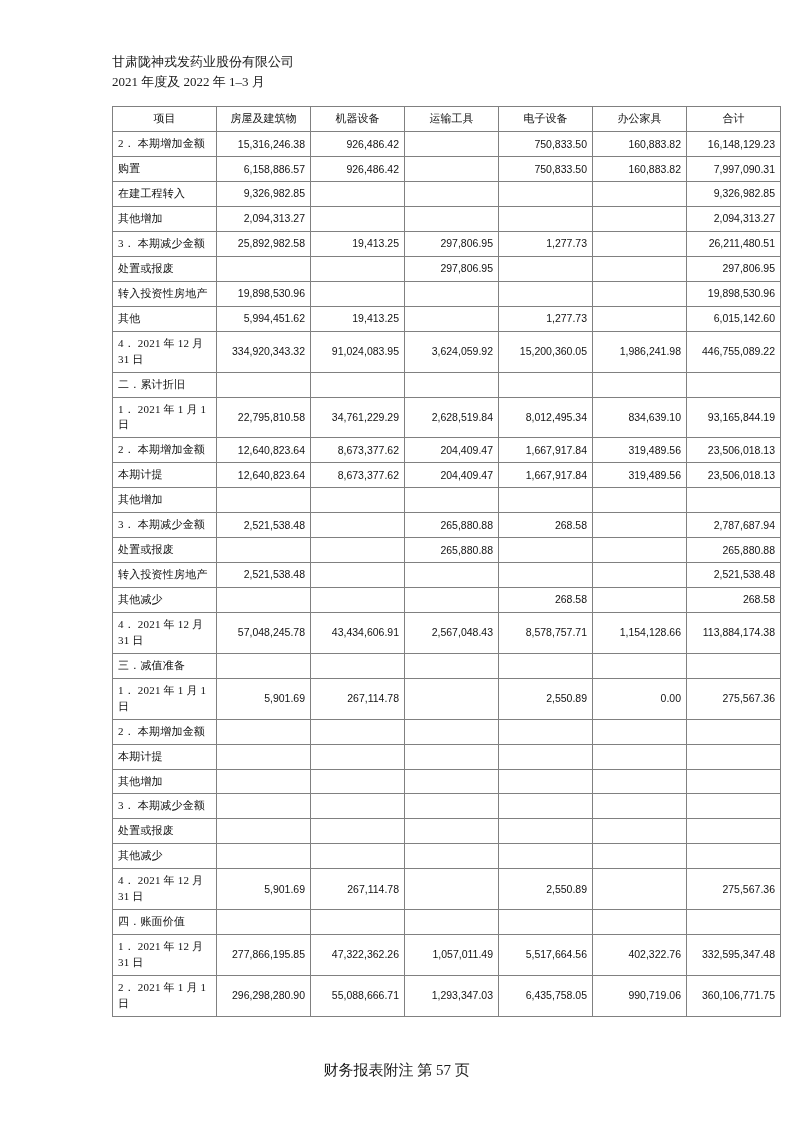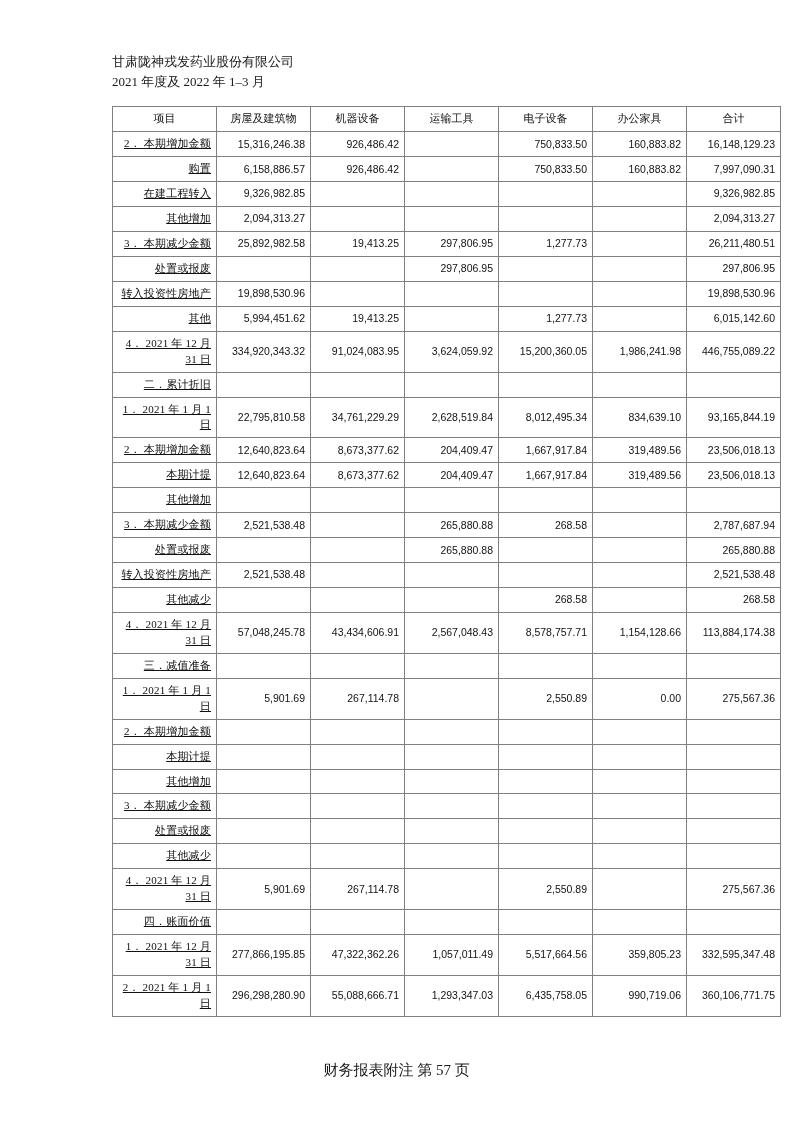--- a/index.html
+++ b/index.html
@@ -54,22 +54,21 @@
   .col-item { width: 104px; }
   .col-num  { width: 94px; }
   .col-total{ width: 94px; }
 
   td.label {
     text-align: left;
     font-size: 11px;
     letter-spacing: 0.2px;
   }
   td.label.center {
-    text-align: right;
-    text-decoration: underline;
+    text-align: left;
   }
   td.num {
     text-align: right;
     font-size: 10.5px;
     font-family: "Liberation Sans", sans-serif;
   }
   .footer {
     position: absolute;
     bottom: 42px;
     left: 0;
@@ -374,21 +373,21 @@
           <td class="num"></td>
           <td class="num"></td>
           <td class="num"></td>
         </tr>
         <tr>
           <td class="label center">1． 2021 年 12 月 31 日</td>
           <td class="num">277,866,195.85</td>
           <td class="num">47,322,362.26</td>
           <td class="num">1,057,011.49</td>
           <td class="num">5,517,664.56</td>
-          <td class="num">359,805.23</td>
+          <td class="num">402,322.76</td>
           <td class="num">332,595,347.48</td>
         </tr>
         <tr>
           <td class="label center">2． 2021 年 1 月 1 日</td>
           <td class="num">296,298,280.90</td>
           <td class="num">55,088,666.71</td>
           <td class="num">1,293,347.03</td>
           <td class="num">6,435,758.05</td>
           <td class="num">990,719.06</td>
           <td class="num">360,106,771.75</td>

